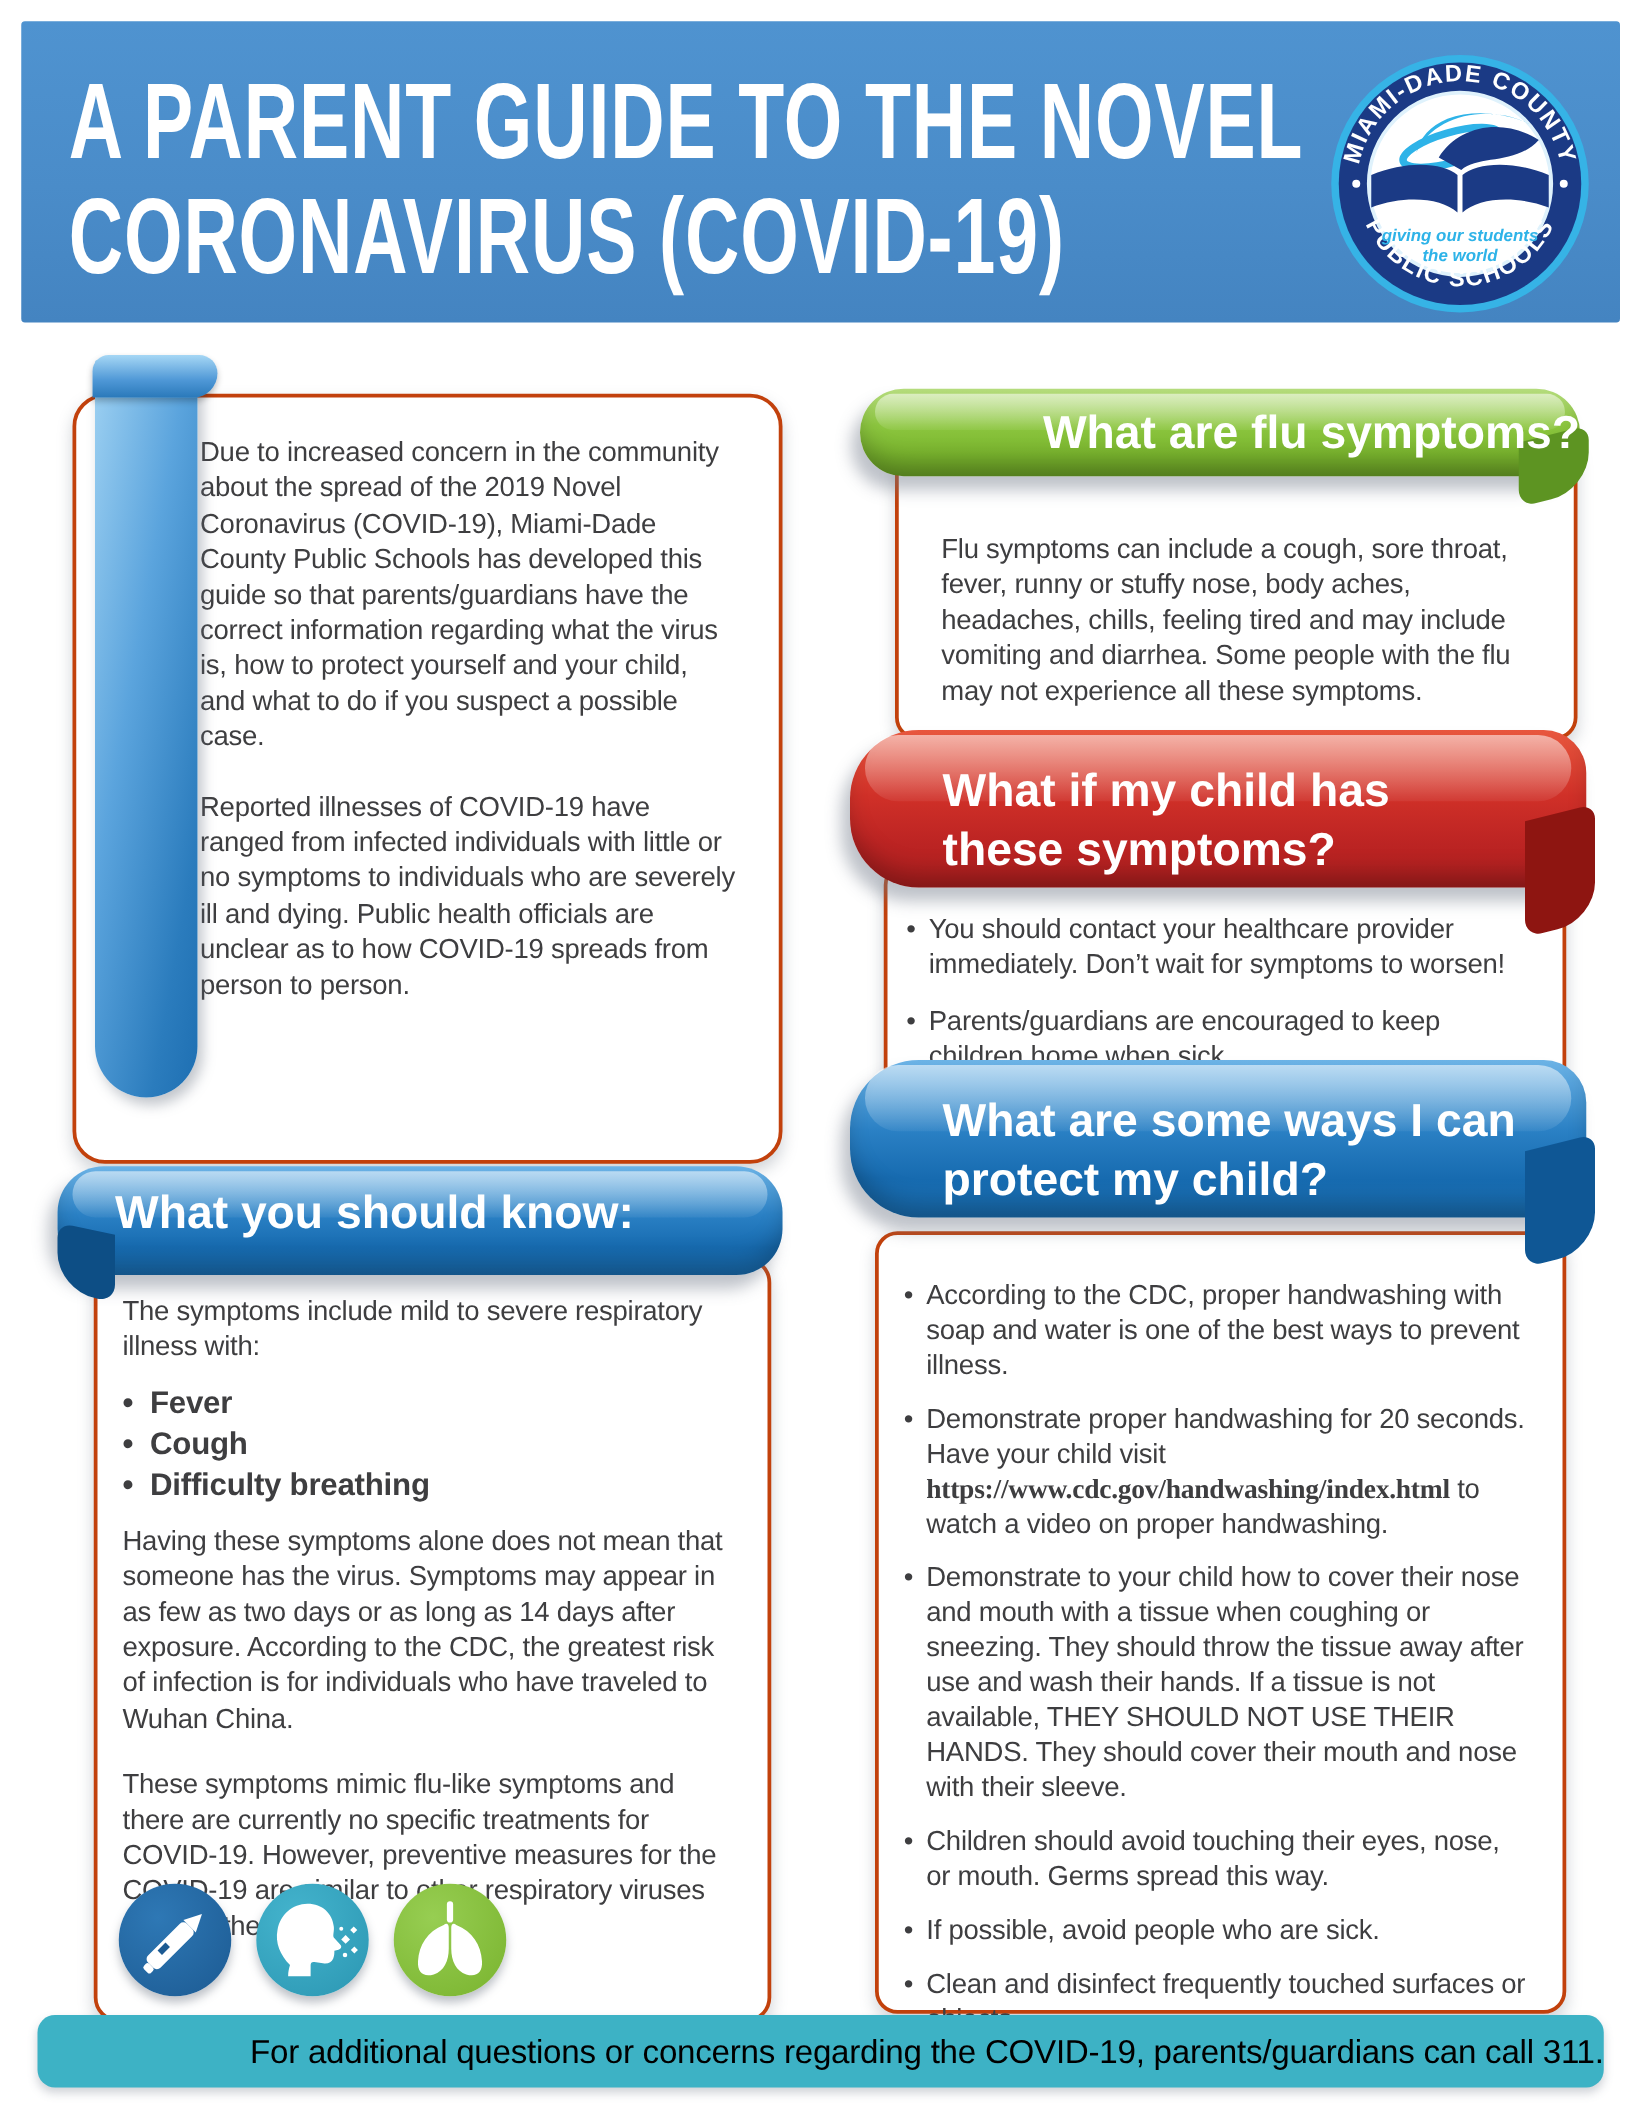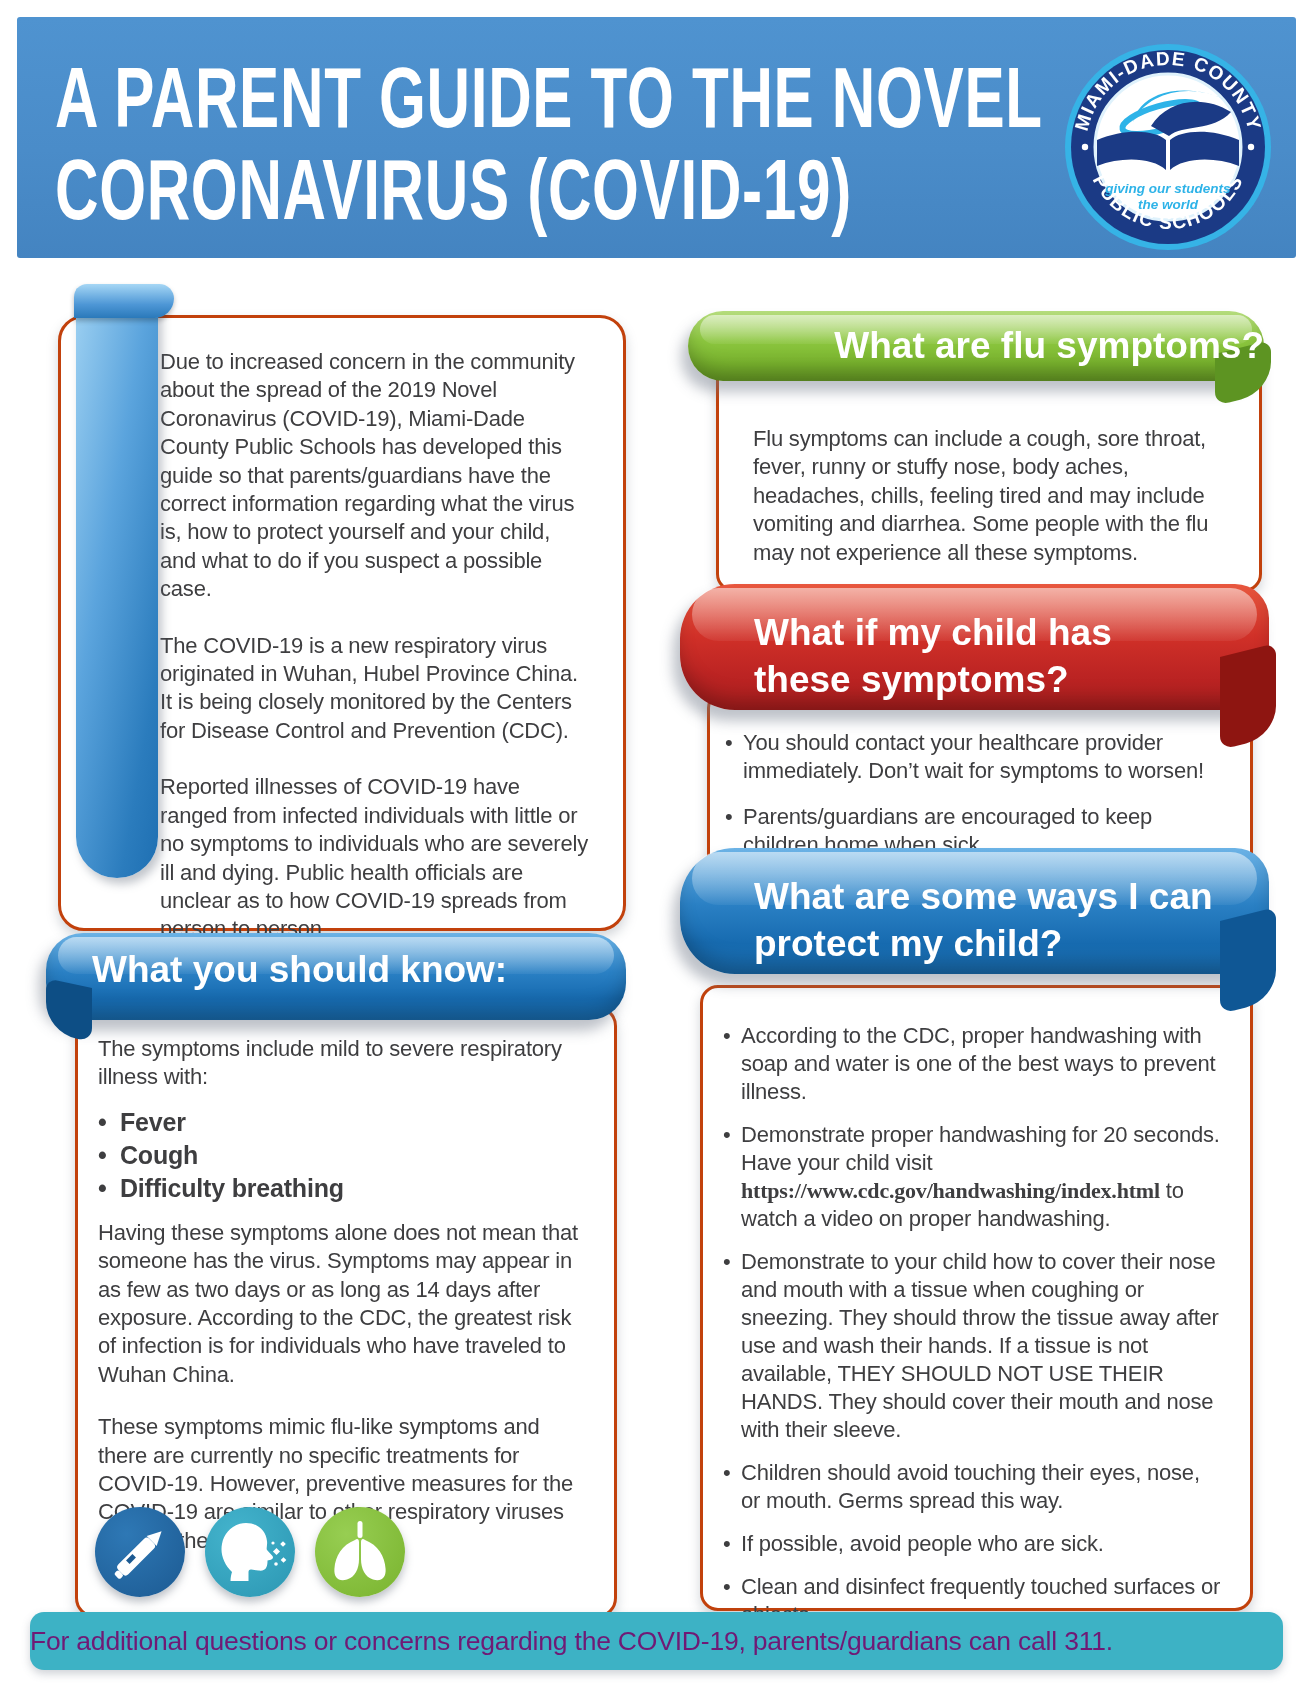--- a/index.html
+++ b/index.html
@@ -82,21 +82,21 @@
   .icons{position:absolute;left:17px;bottom:18px;display:flex;gap:20px;}
   .circ{width:90px;height:90px;border-radius:50%;box-shadow:0 5px 8px rgba(90,100,115,.4);}
   .c-blue{background:radial-gradient(circle at 35% 30%,#2e78b5,#1c5a92);}
   .c-teal{background:radial-gradient(circle at 35% 30%,#44b4cd,#2b96b2);}
   .c-green{background:radial-gradient(circle at 35% 30%,#97ce52,#79b32e);}
   .circ svg{width:90px;height:90px;display:block;}
 
   
   .footer{position:absolute;left:30px;top:1612px;width:1253px;height:58px;border-radius:14px;
           background:#3db2c5;z-index:5;box-shadow:0 4px 8px rgba(100,110,126,.3);}
-  .footer .ftext{display:block;text-align:left;color:#701a75;font-size:26.5px;line-height:58px;
+  .footer .ftext{display:block;text-align:right;color:#000000;font-size:26.5px;line-height:58px;
           letter-spacing:-0.2px;}
 </style>
 </head>
 <body>
 
 <div class="page">
 
   <div class="header">
     <div class="title">
       <div class="tl">A PARENT GUIDE TO THE NOVEL</div>
@@ -123,21 +123,20 @@
       </g>
       <text class="tag" x="105" y="151">giving our students</text>
       <text class="tag" x="105" y="167">the world</text>
     </svg>
   </div>
 
   <div class="card intro-card">
     <div class="intro-text">
 
     <p class="para">Due to increased concern in the community about the spread of the 2019 Novel Coronavirus (COVID-19),  Miami-Dade County Public Schools has developed this guide so that parents/guardians have the correct information regarding what the virus is, how to protect yourself and your child, and what to do if you suspect a possible case.</p>
-        <p class="para">The COVID-19 is a new respiratory virus originated in Wuhan, Hubel Province China. It is being closely monitored by the Centers for Disease Control and Prevention (CDC).</p>
         <p class="para">Reported illnesses of COVID-19 have ranged from infected individuals with little or no symptoms to individuals who are severely ill and dying. Public health officials are unclear as to how COVID-19 spreads from person to person.</p>
       </div>
   </div>
   <div class="bookmark"></div>
 
   <div class="ribbon ribbon-know">
     <span class="rtext">What you should know:</span>
     <span class="tail tail-l"></span>
   </div>
   <div class="card know-card">

